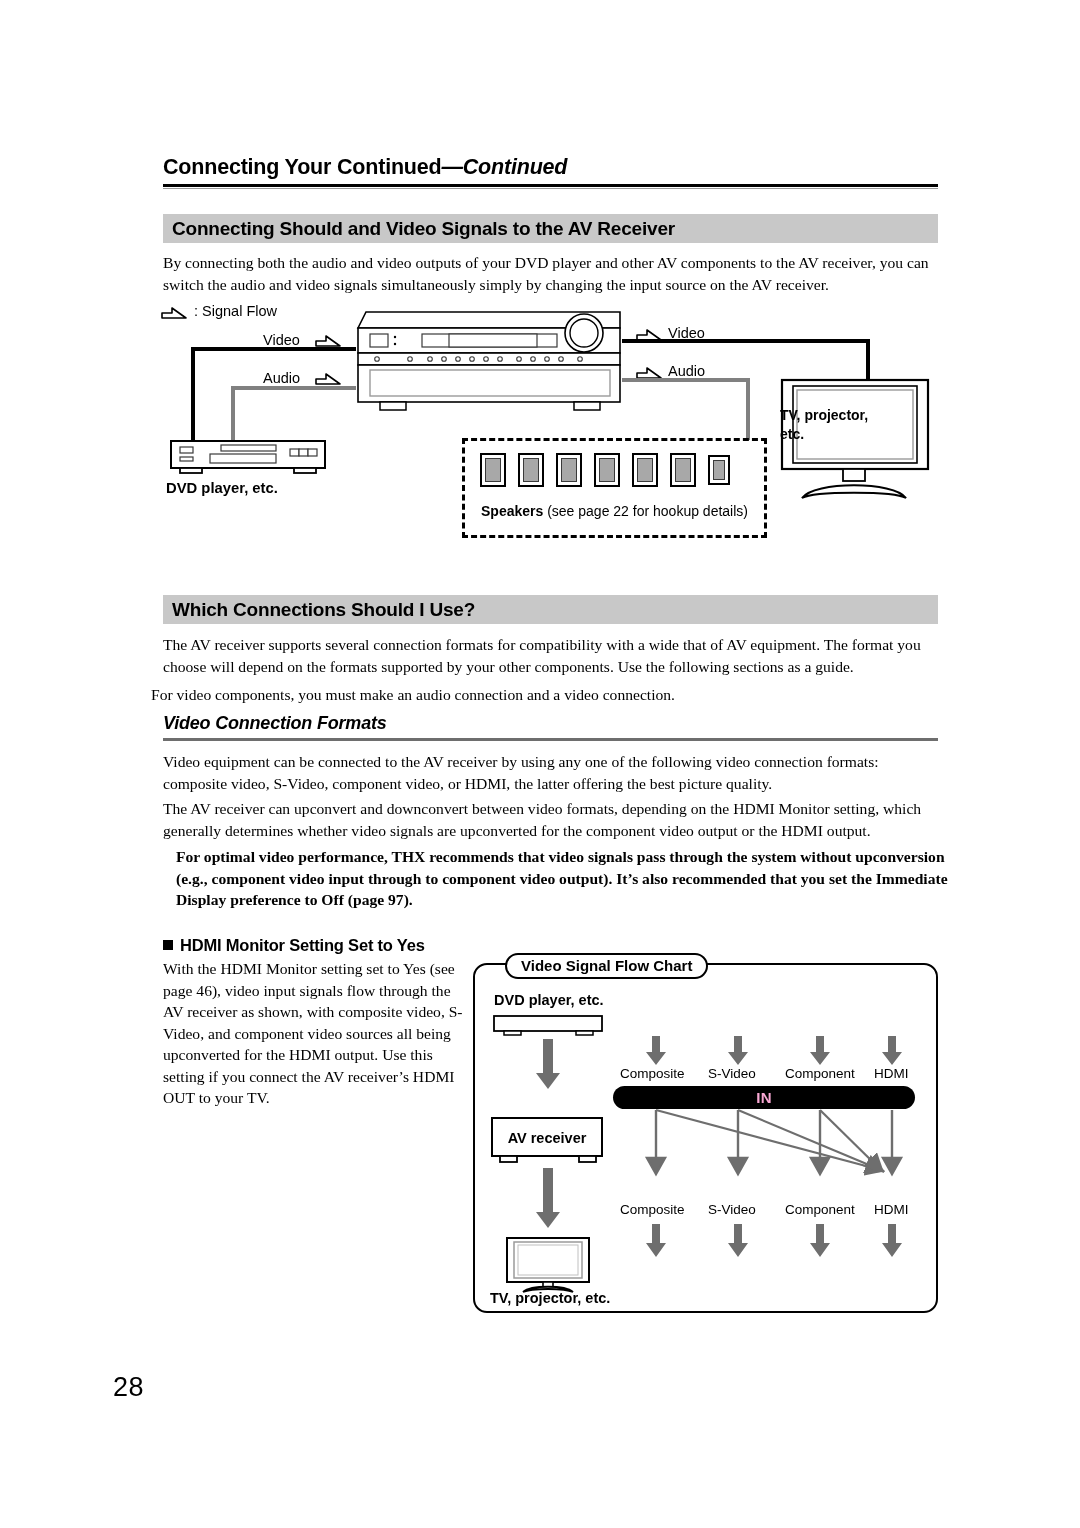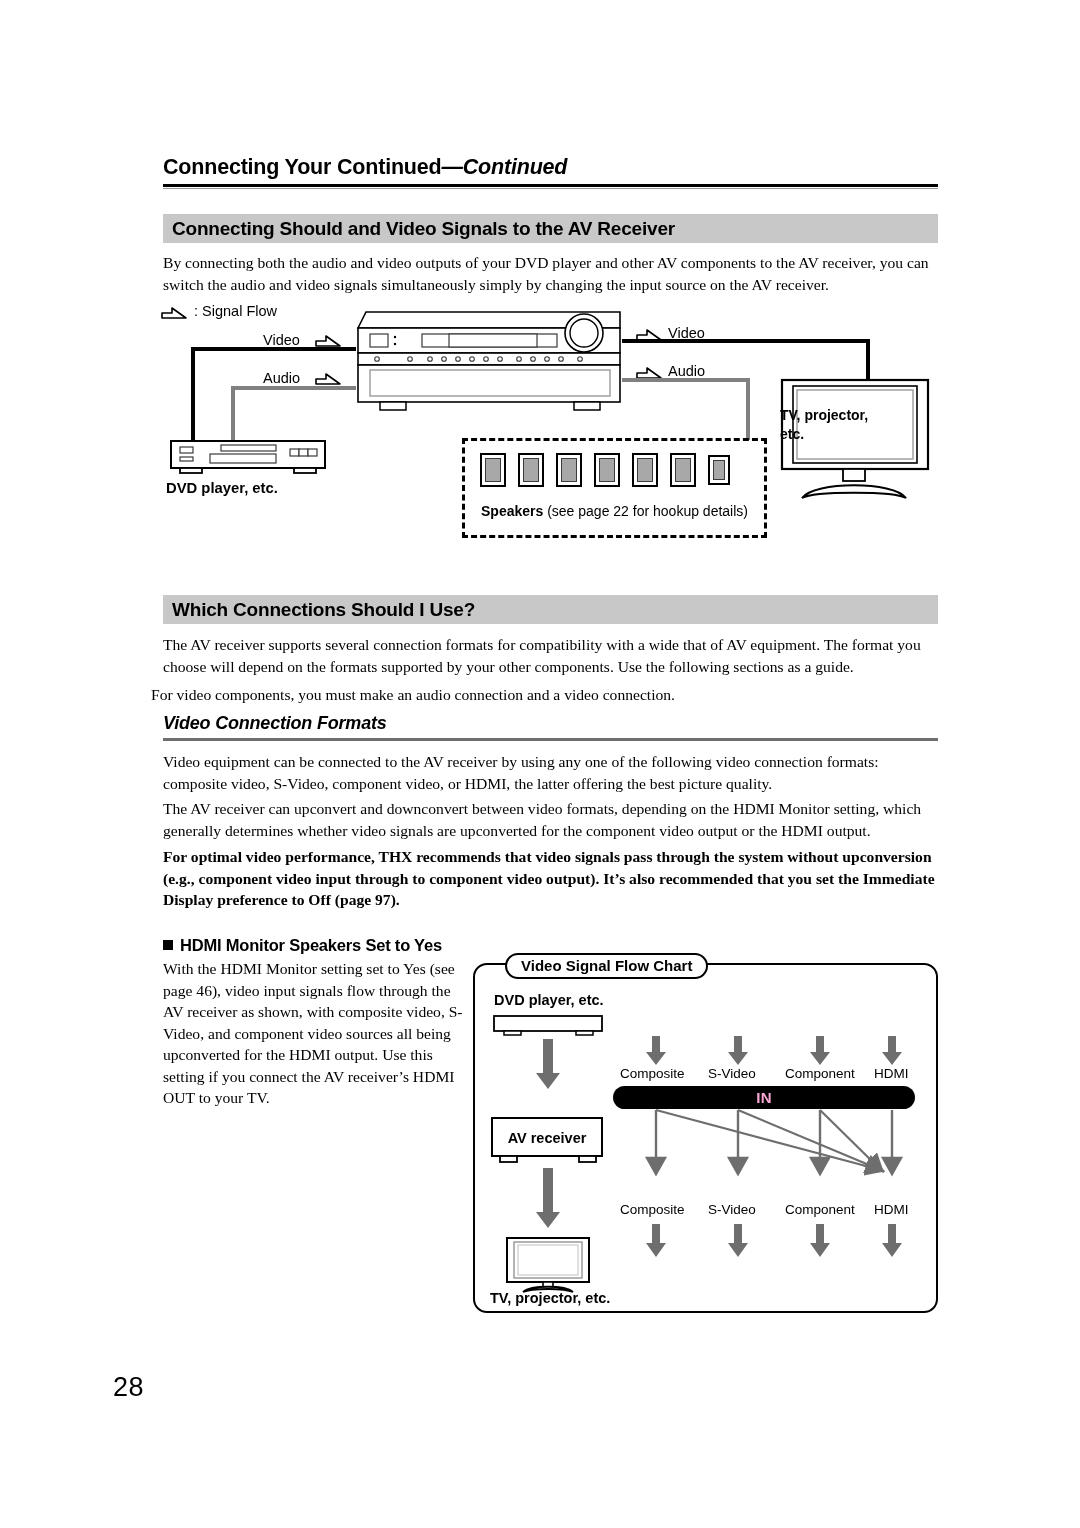--- a/index.html
+++ b/index.html
@@ -413,24 +413,24 @@
 
   <div class="para" style="left:151px; top:684px; width:778px;">For video components, you must make an audio connection and a video connection.</div>
 
   <div class="subhead" style="top:713px;">Video Connection Formats</div>
   <div class="subhead-rule" style="top:738px;"></div>
 
   <div class="para" style="left:163px; top:751px; width:778px;">Video equipment can be connected to the AV receiver by using any one of the following video connection formats: composite video, S-Video, component video, or HDMI, the latter offering the best picture quality.</div>
 
   <div class="para" style="left:163px; top:798px; width:778px;">The AV receiver can upconvert and downconvert between video formats, depending on the HDMI Monitor setting, which generally determines whether video signals are upconverted for the component video output or the HDMI output.</div>
 
-  <div class="para bold" style="left:163px; top:846px; width:778px;">For optimal video performance, THX recommends that video signals pass through the system without upconversion (e.g., component video input through to component video output). It’s also recommended that you set the Immediate Display preference to Off (page 97).</div>
+  <div class="para bold" style="left:176px; top:846px; width:778px;">For optimal video performance, THX recommends that video signals pass through the system without upconversion (e.g., component video input through to component video output). It’s also recommended that you set the Immediate Display preference to Off (page 97).</div>
 
   <div class="sqhead" style="left:163px; top:936px;">
-    <span class="sq"></span><span>HDMI Monitor Speakers Set to Yes</span>
+    <span class="sq"></span><span>HDMI Monitor Setting Set to Yes</span>
   </div>
 
   <div class="para" style="left:163px; top:958px; width:300px;">With the HDMI Monitor setting set to Yes (see page 46), video input signals flow through the AV receiver as shown, with composite video, S-Video, and component video sources all being upconverted for the HDMI output. Use this setting if you connect the AV receiver’s HDMI OUT to your TV.</div>
 
 
   <div id="flowchart"></div>
   <div id="fc-title">Video Signal Flow Chart</div>
 
   <div class="fc-lbl b" style="left:494px; top:992px;">DVD player, etc.</div>
 

